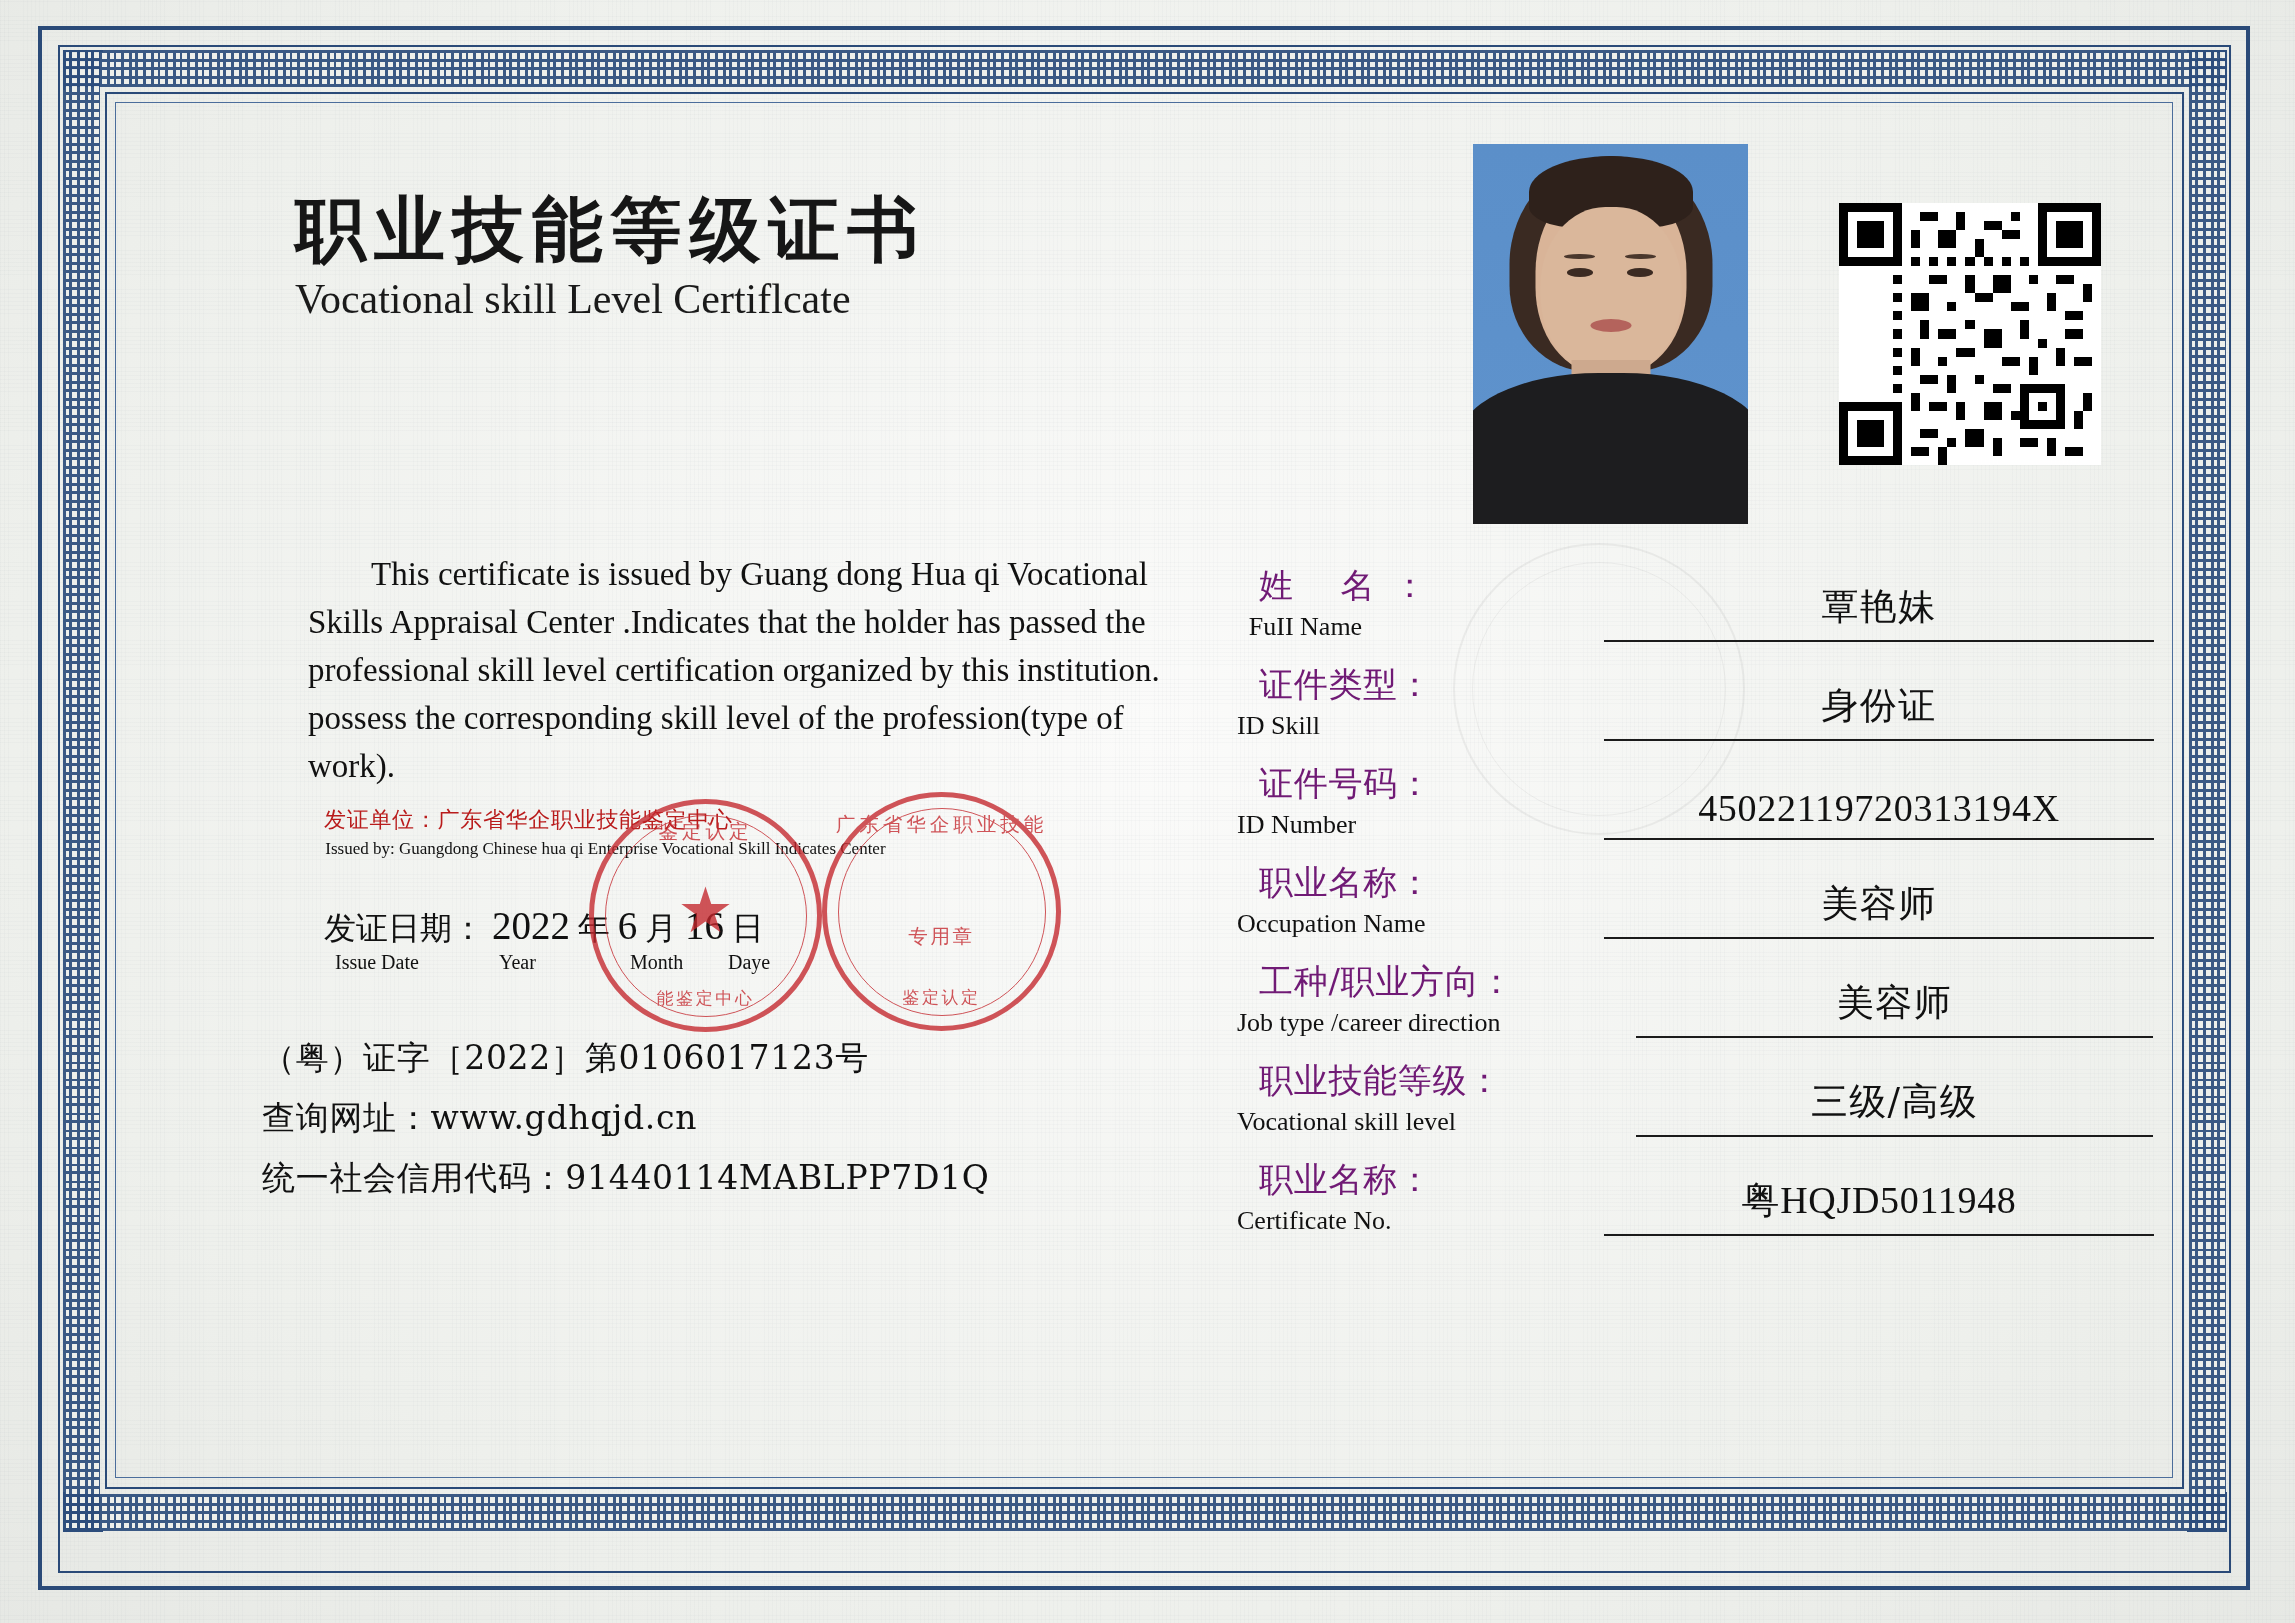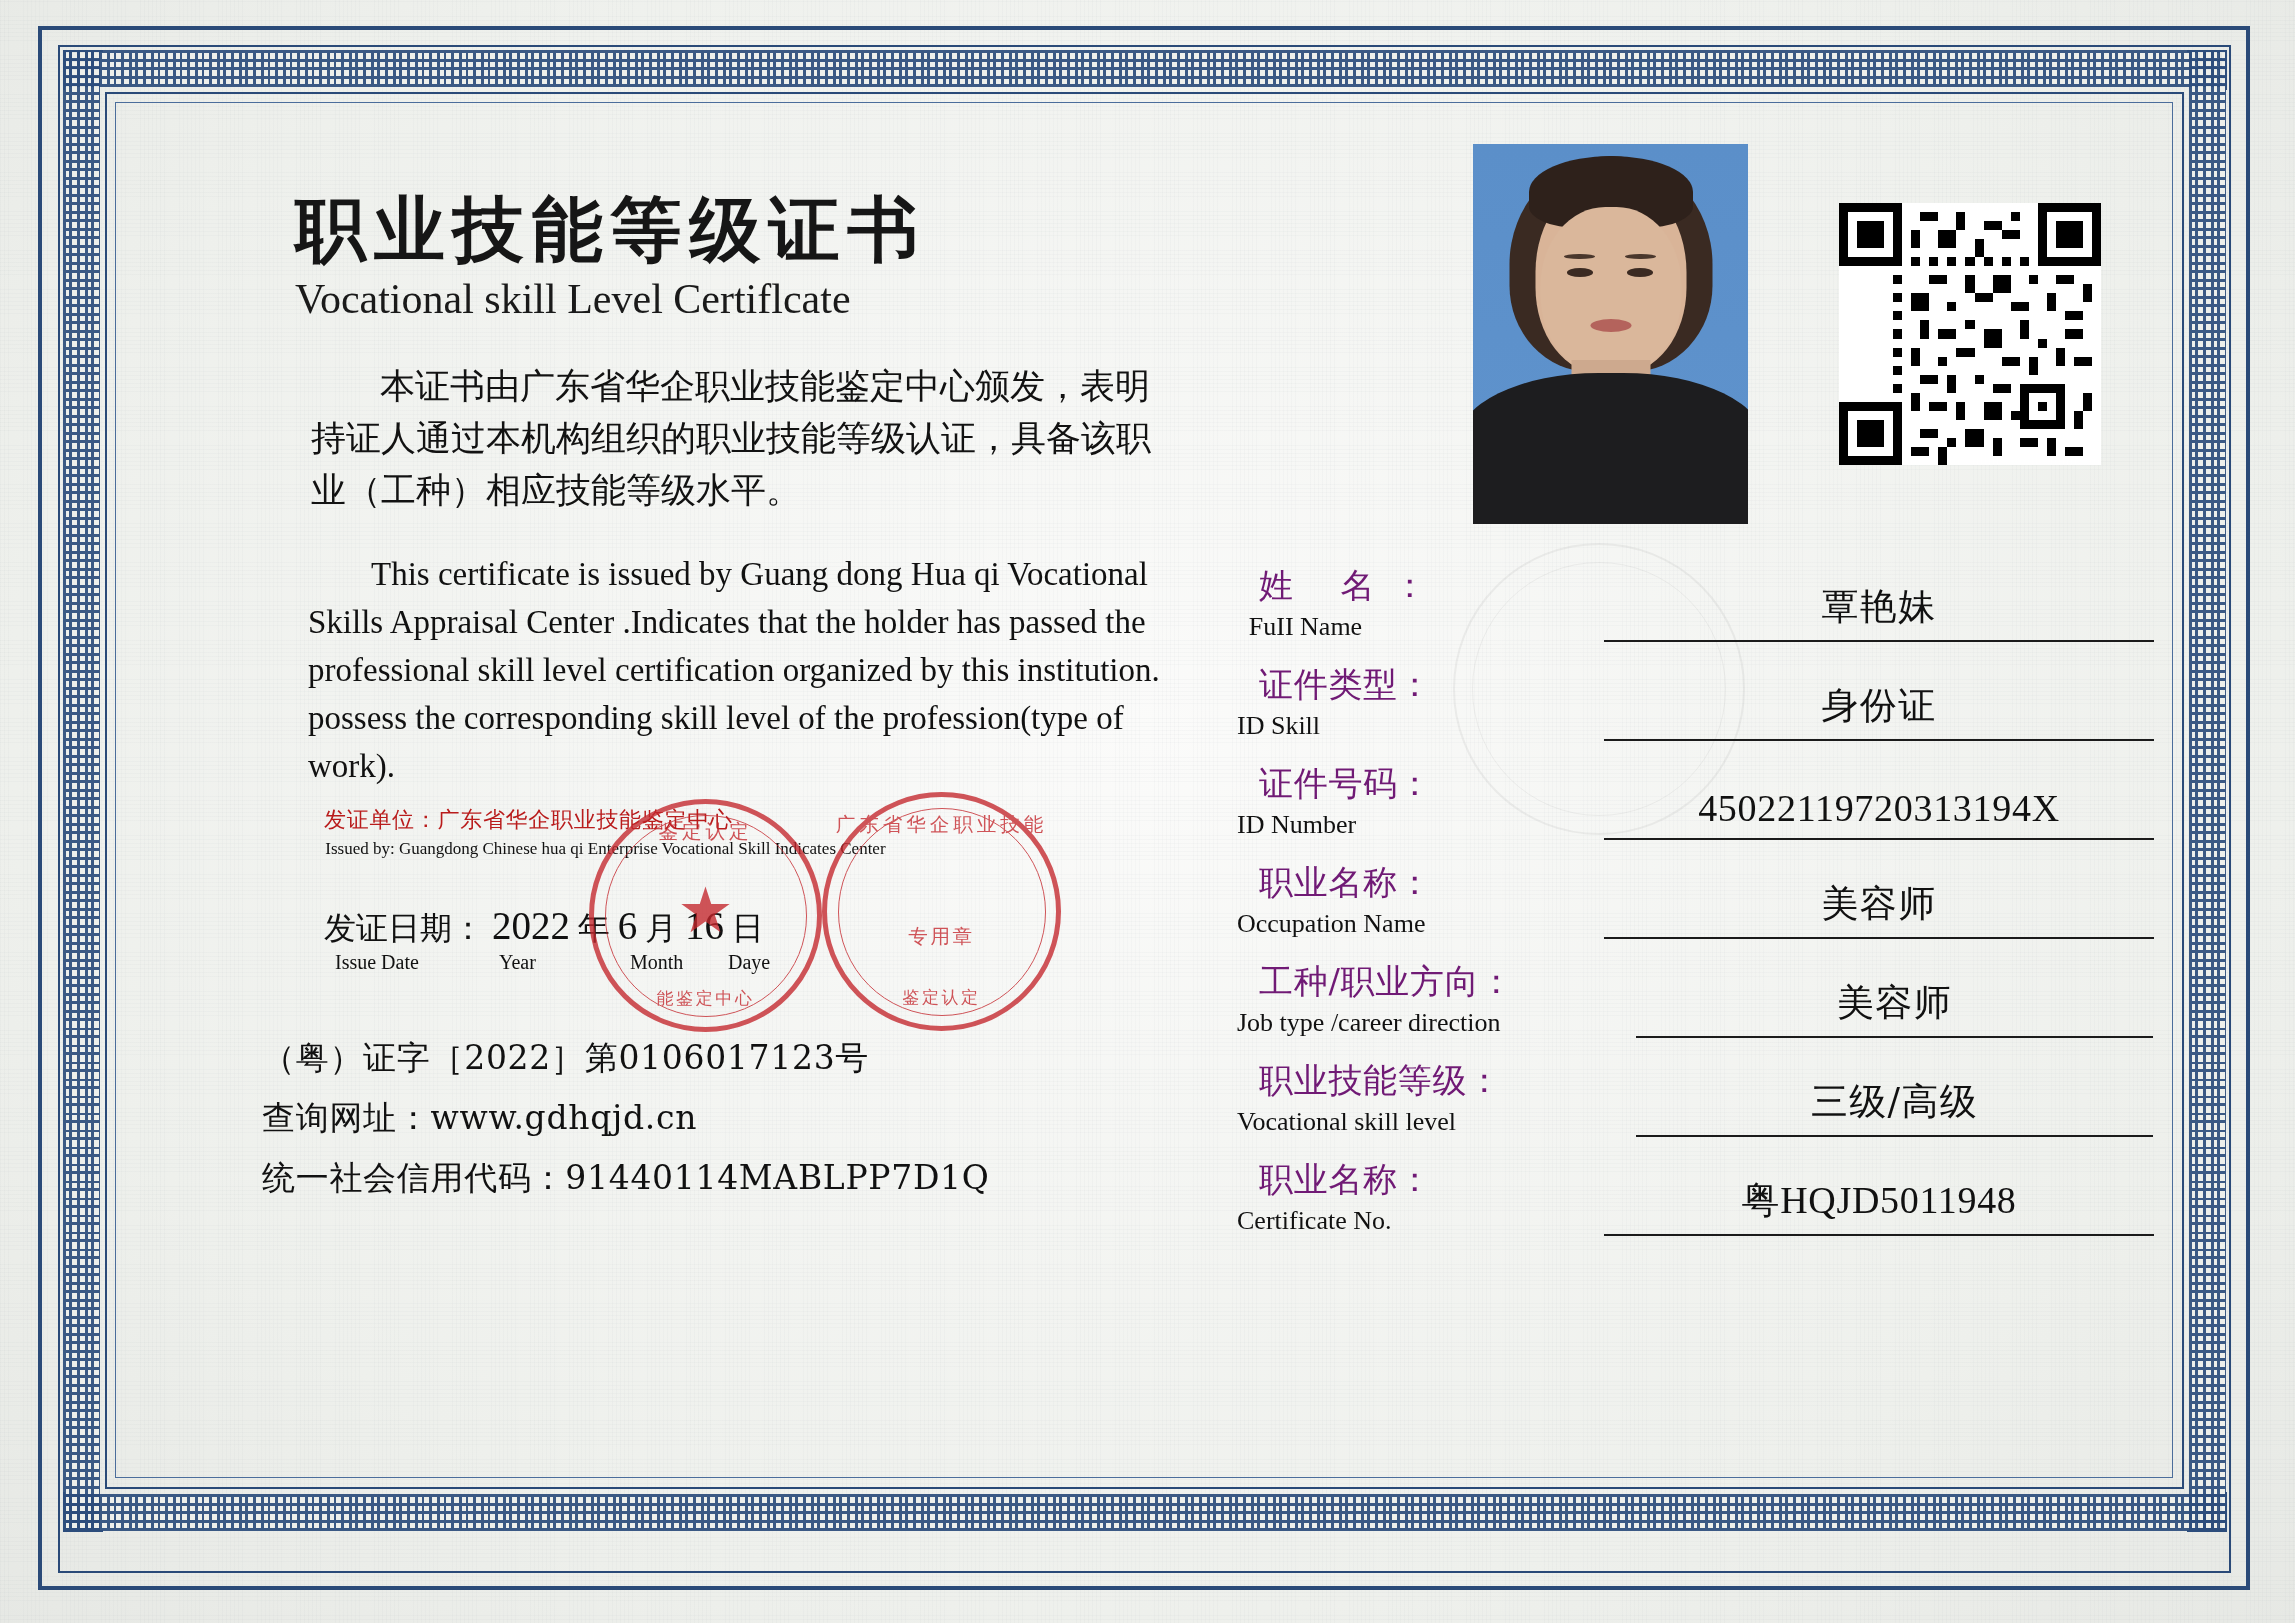--- a/index.html
+++ b/index.html
@@ -495,21 +495,20 @@
   <div class="border-frame3"></div>
   <div class="border-frame4"></div>
 
   <div class="content">
 
     <div class="left-col">
 
       <div class="title-cn">职业技能等级证书</div>
       <div class="title-en">Vocational skill Level  Certiflcate</div>
 
-      <div class="para-cn">本证书由广东省华企职业技能鉴定中心颁发，表明持证人通过本机构组织的职业技能等级认证，具备该职业（工种）相应技能等级水平。</div>
       <div class="para-en">This certificate is issued by Guang dong Hua qi Vocational Skills Appraisal Center .Indicates that the holder has passed the professional skill level certification organized by this institution. possess the corresponding  skill level of the profession(type of  work).</div>
 
       <div class="issuer-block">
         <div class="issuer-cn"><span>发证单位：</span><span>广东省华企职业技能鉴定中心</span></div>
         <div class="issuer-en">Issued by: Guangdong Chinese hua qi Enterprise Vocational Skill Indicates Center</div>
       </div>
 
       <div class="issue-date-row">
         <span class="issue-date-label-cn">发证日期：</span>
         <span class="date-num">2022</span>

